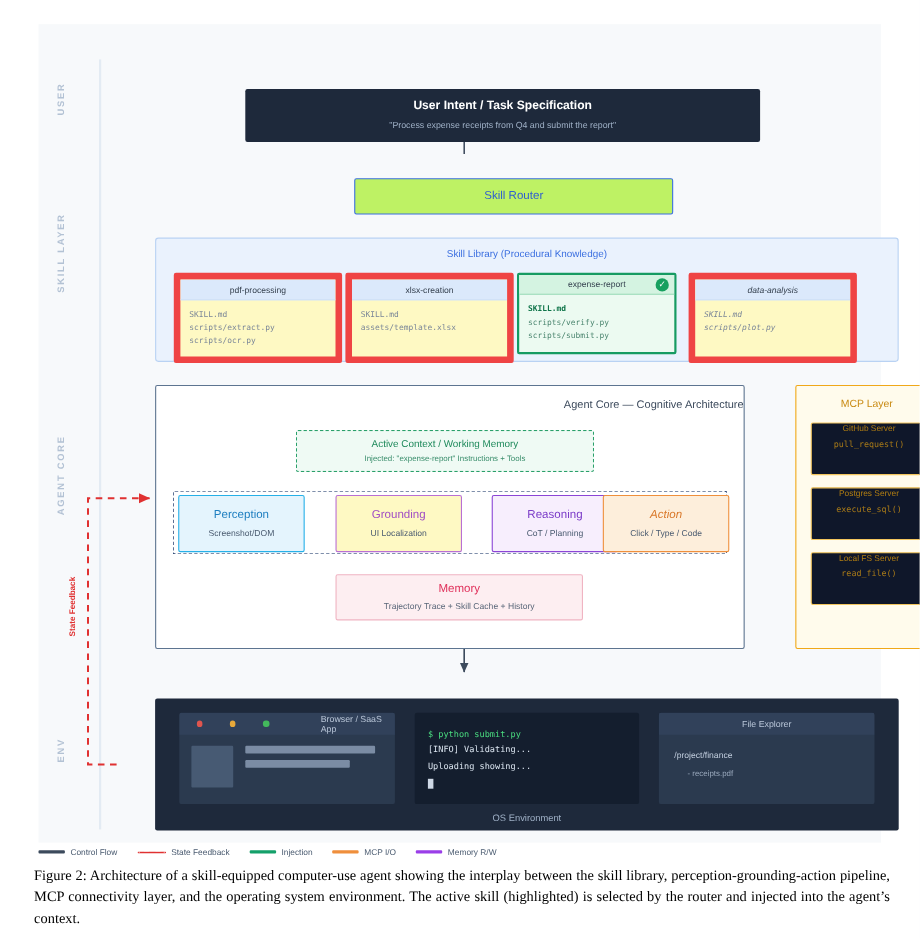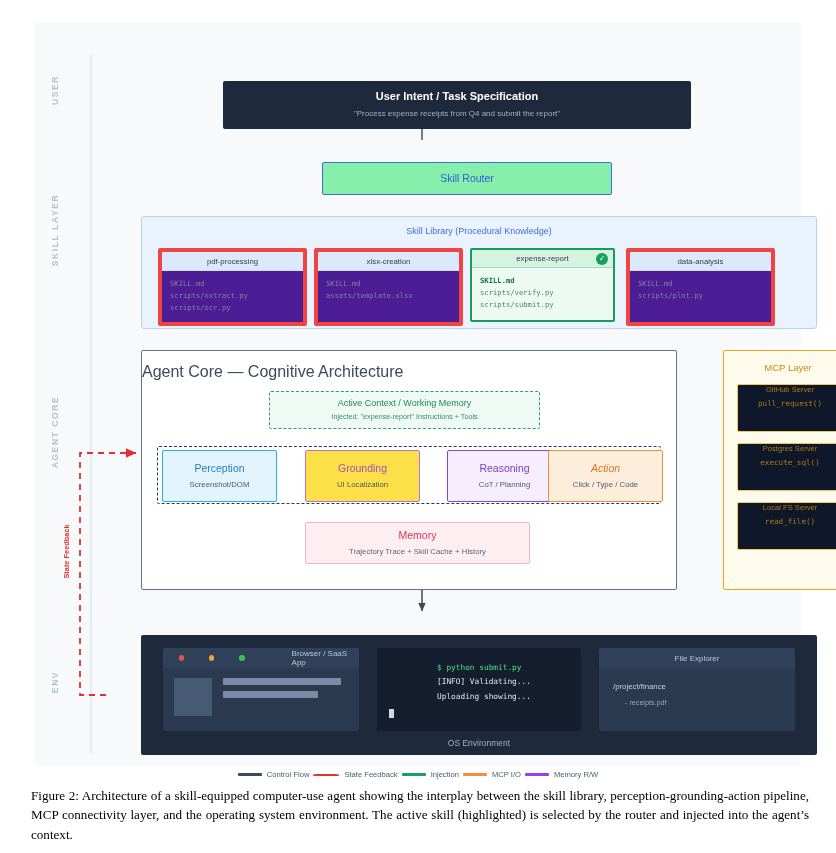--- a/index.html
+++ b/index.html
@@ -30,37 +30,37 @@
     left:188px;top:59px;width:468px;height:48px;
     background:#1e293b;border-radius:2px;
     display:flex;flex-direction:column;align-items:center;justify-content:center;
   }
   #user-intent .box-title{color:#ffffff;font-size:11px;}
   #user-intent .box-sub{color:#9fb0c6;font-size:8px;font-weight:400;}
 
   
   #skill-router{
     left:287px;top:140px;width:290px;height:33px;
-    background:#86efac;border:1.6px solid #3b6fe0;border-radius:2px;
+    background:#bef264;border:1.6px solid #3b6fe0;border-radius:2px;
     display:flex;align-items:center;justify-content:center;
   }
   #skill-router .box-title{color:#2f5fd0;font-weight:400;font-size:10.5px;}
 
   
   #skill-library{
     left:106px;top:194px;width:676px;height:113px;
     background:#eaf2fd;border:1px solid #b9d2f3;border-radius:3px;
   }
   #skill-library .panel-title{
     position:absolute;top:9px;left:0;width:100%;text-align:center;
     font-size:9px;color:#3b6fe0;
   }
   .skill-card{
     position:absolute;top:31px;width:141px;height:70px;
-    background:#4c1d95;border:4px solid #ef4444;border-radius:2px;overflow:hidden;
+    background:#fef9c3;border:6px solid #ef4444;border-radius:2px;overflow:hidden;
   }
   .skill-card .sc-head{
     height:18px;background:#dbe9fb;border-bottom:1px solid #cfe0f6;
     display:flex;align-items:center;justify-content:center;position:relative;
   }
   .skill-card .sc-name{font-size:7.8px;color:#35414f;}
   .skill-card .sc-body{padding:7px 8px 0 8px;}
   .skill-card .sc-file{
     font-family:"DejaVu Sans Mono",monospace;font-size:7.2px;color:#7b8798;
     line-height:1.65;white-space:nowrap;
@@ -75,22 +75,22 @@
     display:flex;align-items:center;justify-content:center;
     color:#fff;font-size:8px;line-height:1;
   }
 
   
   #agent-core{
     left:106px;top:328px;width:536px;height:240px;
     background:#ffffff;border:1.4px solid #5d7490;border-radius:2px;
   }
   #agent-core .panel-title{
-    position:absolute;top:12px;left:0;width:100%;text-align:left;
-    font-size:16px;color:#3c4a5c;
+    position:absolute;top:12px;left:0;width:100%;text-align:right;
+    font-size:10px;color:#3c4a5c;
   }
 
   
   #active-context{
     left:234px;top:369px;width:271px;height:38px;
     border:1.3px dashed #2aa06a;border-radius:2px;background:#effaf4;
     display:flex;flex-direction:column;align-items:center;justify-content:center;
   }
   #active-context .box-title{color:#1f8a5c;font-weight:400;font-size:9px;}
   #active-context .box-sub{color:#3a8e6c;font-size:7.2px;margin-top:3px;}
@@ -102,21 +102,21 @@
   }
 
   .stage{
     position:absolute;top:428px;height:50px;border-radius:2px;
     display:flex;flex-direction:column;align-items:center;justify-content:center;
   }
   .stage .box-title{font-weight:400;}
   #stage-perception{left:127px;width:113px;background:#e4f4fd;border:1.3px solid #26b0e8;}
   #stage-perception .box-title{color:#1f7fc0;}
   #stage-perception .box-sub{color:#4a5b70;}
-  #stage-grounding{left:270px;width:113px;background:#fde047;border:1.3px solid #b96fd4;}
+  #stage-grounding{left:270px;width:113px;background:#fef9c3;border:1.3px solid #b96fd4;}
   #stage-grounding .box-title{color:#a24fc4;}
   #stage-grounding .box-sub{color:#4a5b70;}
   #stage-reasoning{left:412px;width:113px;background:#f7eefd;border:1.3px solid #8b45d6;}
   #stage-reasoning .box-title{color:#7b3cc8;}
   #stage-reasoning .box-sub{color:#4a5b70;}
   #stage-action{left:514px;left:513px;width:113px;background:#fdeedb;border:1.3px solid #ef8f3c;}
   #stage-action .box-title{color:#d9782a;font-style:italic;}
   #stage-action .box-sub{color:#4a5b70;}
 
   
@@ -167,36 +167,36 @@
   #browser-card .eh-title{margin-left:22px;}
   .browser-body{padding:10px 0 0 11px;display:flex;}
   .thumb{width:38px;height:38px;background:#475a73;border-radius:1px;}
   .bars{margin-left:11px;}
   .bar{height:7px;background:#7b8ca4;border-radius:1px;margin-bottom:6px;}
   .bar.w1{width:118px;}.bar.w2{width:95px;}
 
   #terminal-card{left:236px;width:204px;background:#141e2e;}
   .term-body{padding:13px 12px 0 12px;}
   .term-line{
-    font-family:"DejaVu Sans Mono",monospace;font-size:7.8px;line-height:1.85;white-space:nowrap;margin-left:48px;
+    font-family:"DejaVu Sans Mono",monospace;font-size:7.8px;line-height:1.85;white-space:nowrap;
   }
   .term-line.cmd{color:#4ade80;}
   .term-line.out{color:#dbe5f0;}
   .cursor{display:inline-block;width:5px;height:9px;background:#cfd9e6;margin-top:3px;}
 
   #explorer-card{left:458px;width:196px;}
   #explorer-card .env-head{justify-content:center;}
   .fx-body{padding:14px 0 0 14px;}
   .fx-path{font-size:7.8px;color:#c3cfdf;}
   .fx-file{font-size:7.2px;color:#9aa9bd;margin-top:7px;margin-left:12px;}
 
   
   #legend{
     position:absolute;left:0;top:748px;width:766px;
-    display:flex;align-items:center;justify-content:center;gap:4px;
+    display:flex;align-items:center;justify-content:flex-start;gap:18px;
   }
   .lg-item{display:flex;align-items:center;gap:5px;}
   .lg-swatch{width:24px;height:2.4px;border-radius:1px;}
   .lg-swatch.dashed{height:0;border-top:2.4px dashed #e03131;width:26px;}
   .lg-text{font-size:7.6px;color:#4a5b70;}
 
   
   #wires{position:absolute;left:0;top:0;width:766px;height:744px;pointer-events:none;}
 
   .sf-label{
@@ -308,21 +308,21 @@
         <span class="sc-name">expense-report</span>
         <span class="check-badge">✓</span>
       </div>
       <div class="sc-body">
         <div class="sc-file bold">SKILL.md</div>
         <div class="sc-file">scripts/verify.py</div>
         <div class="sc-file">scripts/submit.py</div>
       </div>
     </div>
 
-    <div class="skill-card" style="left:484px;">
+    <div class="skill-card" style="left:484px;font-style:italic;">
       <div class="sc-head">
         <span class="sc-name">data-analysis</span>
       </div>
       <div class="sc-body">
         <div class="sc-file">SKILL.md</div>
         <div class="sc-file">scripts/plot.py</div>
       </div>
     </div>
 
   </div>

